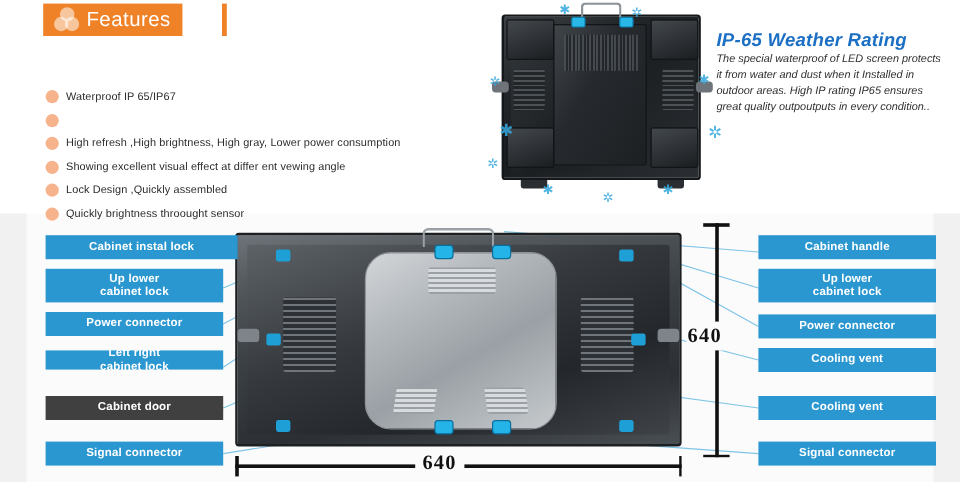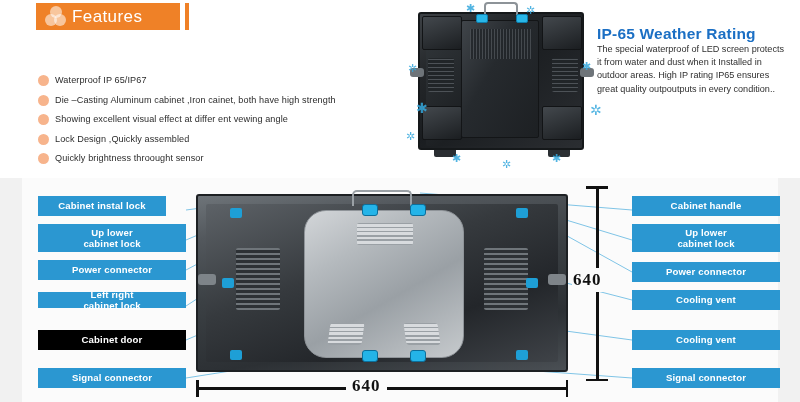--- a/index.html
+++ b/index.html
@@ -11,21 +11,21 @@
   }
   #page {
     position: relative;
     width: 800px; height: 402px;
     background: #ffffff;
   }
 
   
   #features-badge {
     position: absolute; left: 36px; top: 3px;
-    width: 144px; height: 27px;
+    width: 116px; height: 27px;
     background: #ef8127;
     display: flex; align-items: center;
   }
   #features-badge .flower {
     position: relative;
     width: 21px; height: 21px;
     margin-left: 9px; margin-right: 6px;
     flex: 0 0 auto;
   }
   #features-badge .flower i {
@@ -165,20 +165,21 @@
     font-size: 11px;
     opacity: .85;
     z-index: 6;
     pointer-events: none;
   }
 
   
   #rating-block {
     position: absolute; left: 597px; top: 25px;
     width: 198px;
+    font-style: italic;
   }
   #rating-title {
     color: #1b6fc4;
     font-size: 15.5px;
     font-weight: bold;
     letter-spacing: 0.2px;
     white-space: nowrap;
   }
   #rating-body {
     font-size: 9.1px;
@@ -359,21 +360,24 @@
   </div>
   <div id="features-bar-tick"></div>
 
   <div id="feature-list">
     <div class="feature-row">
       <span class="feature-bullet"></span>
       <span class="feature-text">Waterproof IP 65/IP67</span>
     </div>
     <div class="feature-row">
       <span class="feature-bullet"></span>
-      <span class="feature-text">Die –Casting Aluminum cabinet ,Iron cainet, both have high strength</span>
+    </div>
+    <div class="feature-row">
+      <span class="feature-bullet"></span>
+      <span class="feature-text">High refresh ,High brightness, High gray, Lower power consumption</span>
     </div>
     <div class="feature-row">
       <span class="feature-bullet"></span>
       <span class="feature-text">Showing excellent  visual effect at differ ent vewing angle</span>
     </div>
     <div class="feature-row">
       <span class="feature-bullet"></span>
       <span class="feature-text">Lock Design ,Quickly assembled</span>
     </div>
     <div class="feature-row">
@@ -468,27 +472,27 @@
   </div>
 
   <div id="dim-v">
     <div class="bar"></div>
     <div class="cap-t"></div>
     <div class="cap-b"></div>
     <div class="val">640</div>
   </div>
 
   <div id="left-tags">
-      <div class="tag" style="left: 38px; top: 196px; width: 128px; height: 20px; background: rgb(43, 151, 209);"><span>Cabinet instal lock</span></div>
+      <div class="tag" style="left: 38px; top: 196px; width: 160px; height: 20px; background: rgb(43, 151, 209);"><span>Cabinet instal lock</span></div>
       <div class="tag" style="left: 38px; top: 224px; width: 148px; height: 28px; background: rgb(43, 151, 209);"><span>Up lower
 cabinet lock</span></div>
       <div class="tag" style="left: 38px; top: 260px; width: 148px; height: 20px; background: rgb(43, 151, 209);"><span>Power connector</span></div>
       <div class="tag" style="left: 38px; top: 292px; width: 148px; height: 16px; background: rgb(43, 151, 209);"><span>Left right
 cabinet lock</span></div>
-      <div class="tag" style="left: 38px; top: 330px; width: 148px; height: 20px; background: #000000;"><span>Cabinet door</span></div>
+      <div class="tag" style="left: 38px; top: 330px; width: 148px; height: 20px; background: #404040;"><span>Cabinet door</span></div>
       <div class="tag" style="left: 38px; top: 368px; width: 148px; height: 20px; background: rgb(43, 151, 209);"><span>Signal connector</span></div>
     </div>
   <div id="right-tags">
       <div class="tag" style="left: 632px; top: 196px; width: 148px; height: 20px; background: rgb(43, 151, 209);"><span>Cabinet handle</span></div>
       <div class="tag" style="left: 632px; top: 224px; width: 148px; height: 28px; background: rgb(43, 151, 209);"><span>Up lower
 cabinet lock</span></div>
       <div class="tag" style="left: 632px; top: 262px; width: 148px; height: 20px; background: rgb(43, 151, 209);"><span>Power connector</span></div>
       <div class="tag" style="left: 632px; top: 290px; width: 148px; height: 20px; background: rgb(43, 151, 209);"><span>Cooling vent</span></div>
       <div class="tag" style="left: 632px; top: 330px; width: 148px; height: 20px; background: rgb(43, 151, 209);"><span>Cooling vent</span></div>
       <div class="tag" style="left: 632px; top: 368px; width: 148px; height: 20px; background: rgb(43, 151, 209);"><span>Signal connector</span></div>

